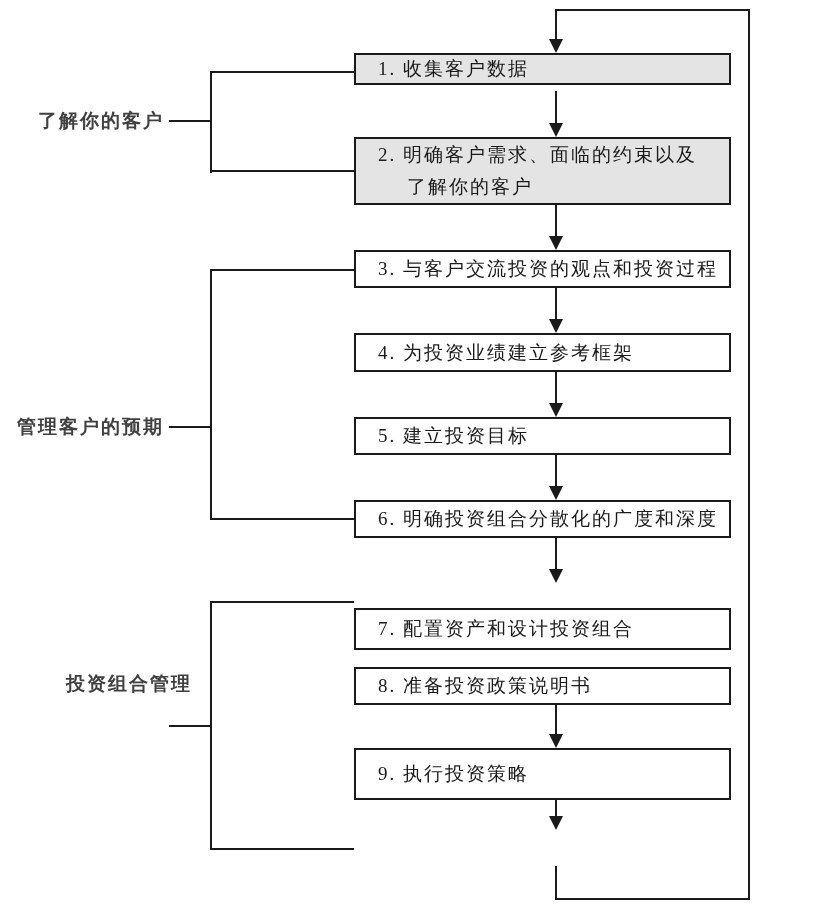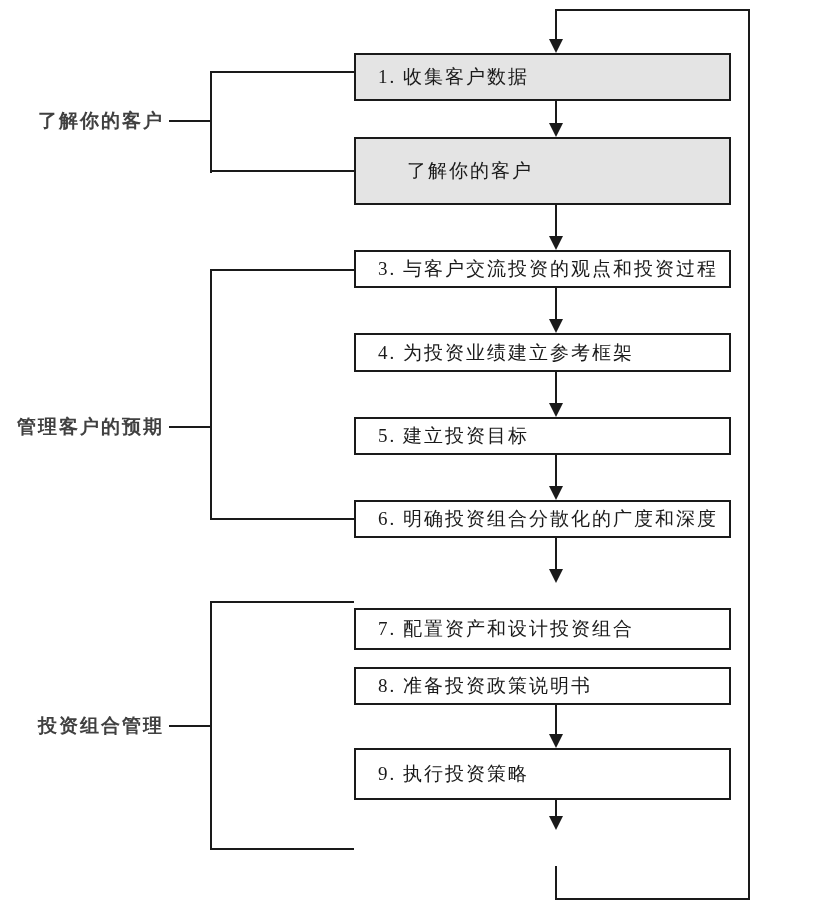--- a/index.html
+++ b/index.html
@@ -84,31 +84,32 @@
   <div class="vline" style="left:210px;top:71px;height:102px;"></div>
   <div class="hline" style="left:210px;top:71px;width:144px;"></div>
   <div class="hline" style="left:210px;top:170px;width:144px;"></div>
 
   <div class="glabel" style="top:415px;">管理客户的预期</div>
   <div class="hline" style="left:169px;top:426px;width:42px;"></div>
   <div class="vline" style="left:210px;top:269px;height:251px;"></div>
   <div class="hline" style="left:210px;top:269px;width:144px;"></div>
   <div class="hline" style="left:210px;top:518px;width:144px;"></div>
 
-  <div class="glabel" style="top:714px;">投资组合管理</div>
+  <div class="glabel" style="top:672px;padding-left:28px;">投资组合管理</div>
   <div class="hline" style="left:169px;top:725px;width:42px;"></div>
   <div class="vline" style="left:210px;top:601px;height:249px;"></div>
   <div class="hline" style="left:210px;top:601px;width:144px;"></div>
   <div class="hline" style="left:210px;top:848px;width:144px;"></div>
 
-  <div class="box shaded" style="top:53px;height:48px;align-items:center;">
+  <div class="box shaded" style="top:53px;height:32px;align-items:center;">
     <span>1. 收集客户数据</span>
   </div>
 
   <div class="box shaded multiline" style="top:137px;height:68px;">
+    <span>2. 明确客户需求、面临的约束以及</span>
     <span class="line2">了解你的客户</span>
   </div>
 
   <div class="box" style="top:250px;height:38px;font-family:Liberation Serif, serif;">
     <span>3. 与客户交流投资的观点和投资过程</span>
   </div>
 
   <div class="box" style="top:333px;height:39px;">
     <span>4. 为投资业绩建立参考框架</span>
   </div>

